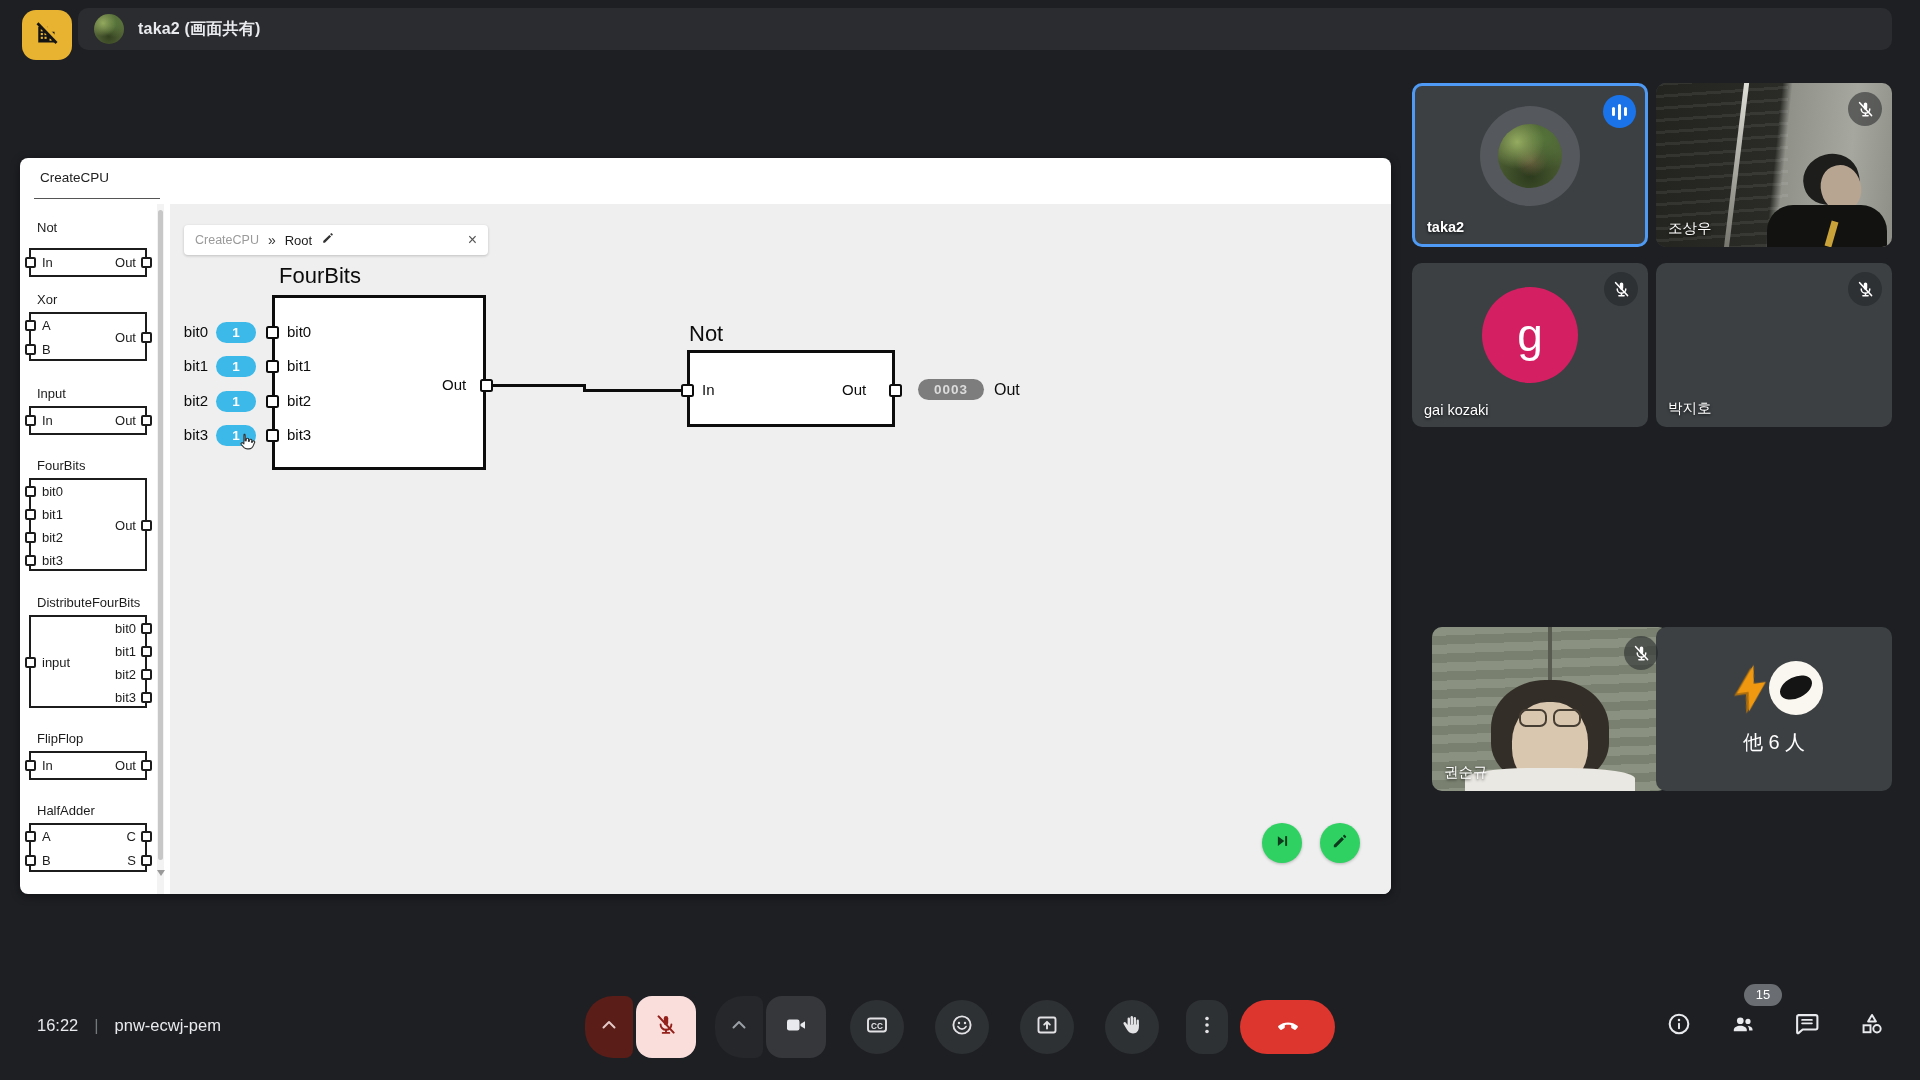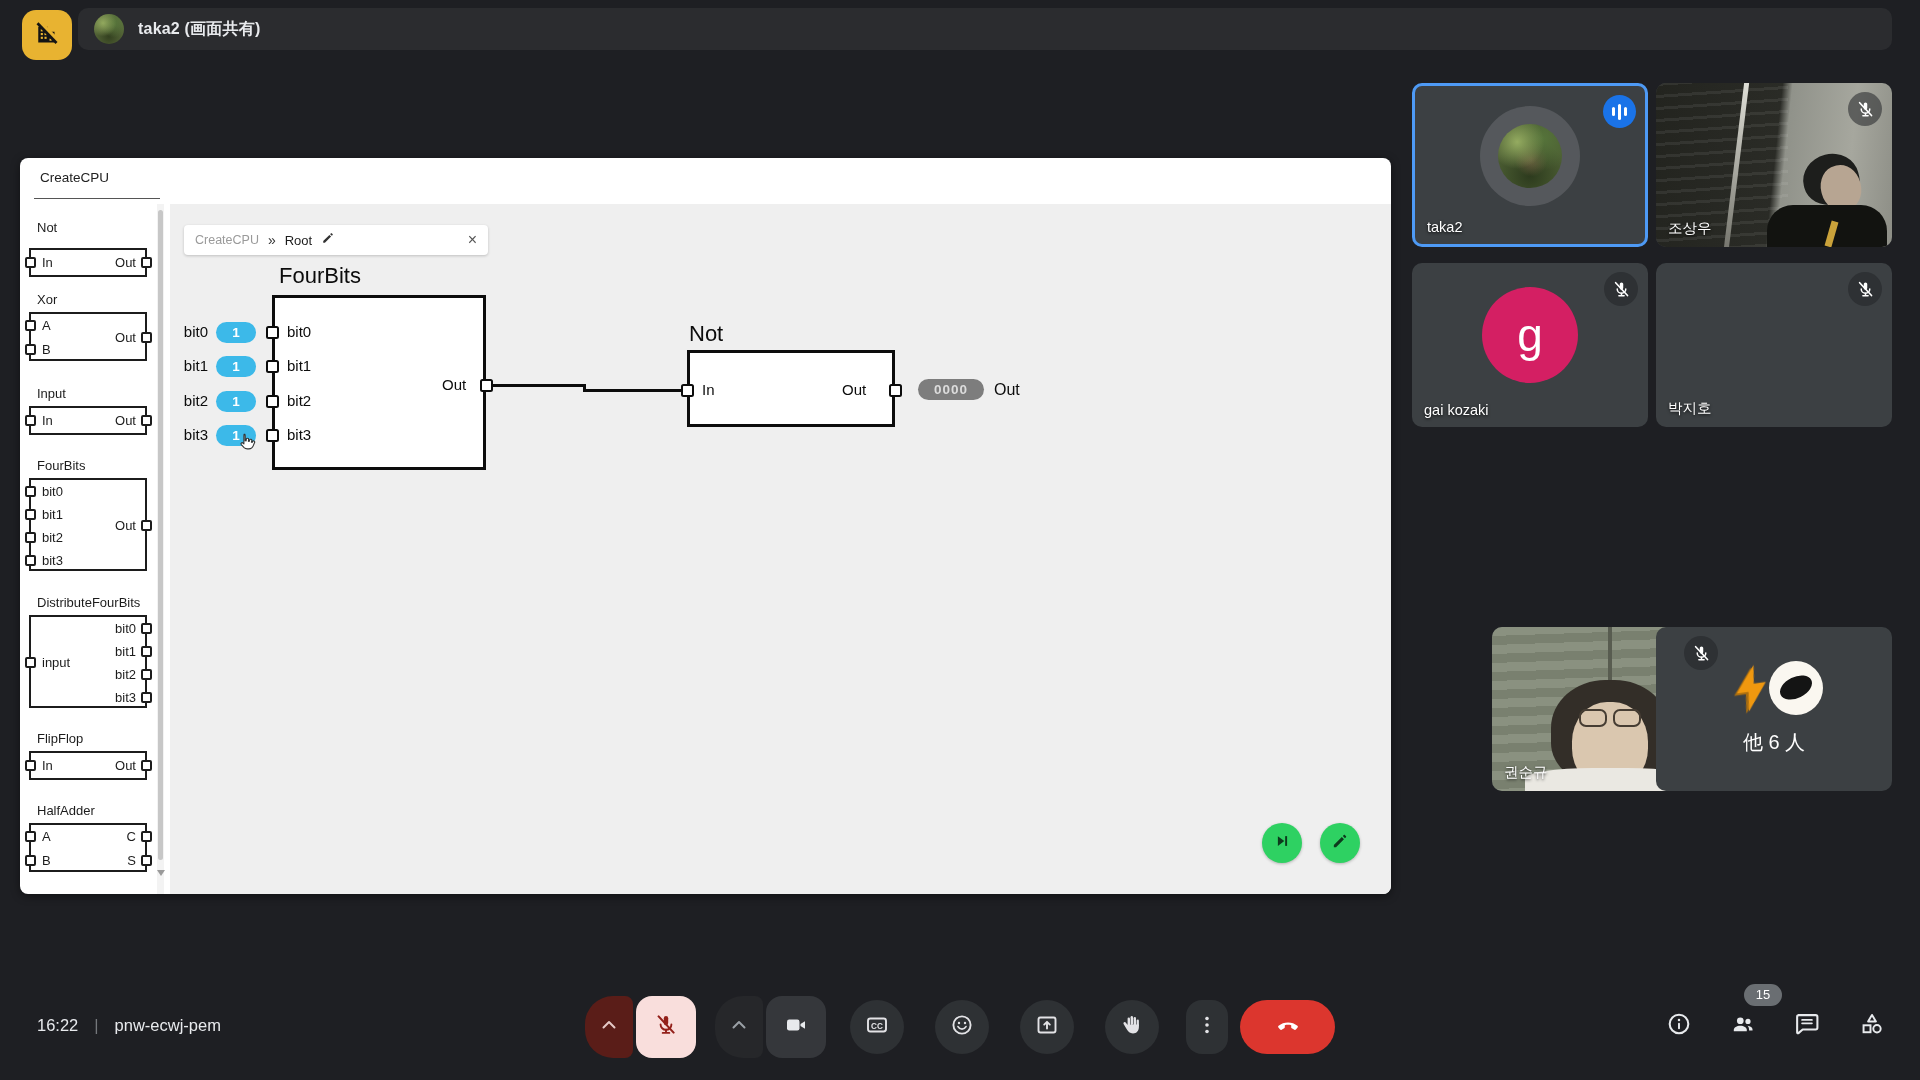--- a/index.html
+++ b/index.html
@@ -409,21 +409,21 @@
       <div class="wire" style="left:413px;top:179.5px;width:3px;height:8px"></div>
       <div class="wire" style="left:413px;top:184.5px;width:104px;height:3px"></div>
 
       <div class="comp-title" style="left:519px;top:117px">Not</div>
       <div class="comp-box" style="left:517px;top:146px;width:208px;height:77px"></div>
       <span class="cpin" style="left:510.5px;top:179.5px"></span>
       <span class="clab" style="left:532px;top:177px">In</span>
       <span class="clab" style="left:672px;top:177px">Out</span>
       <span class="cpin" style="left:718.5px;top:179.5px"></span>
 
-      <span class="result-pill" style="left:748px;top:175px">0000</span>
+      <span class="result-pill" style="left:748px;top:175px">0003</span>
       <span class="clab" style="left:824px;top:177px;font-size:16px">Out</span>
 
       <span class="cursor-glyph" style="left:64px;top:226px">
         <svg viewBox="0 0 24 24" width="24" height="24">
             <use href="#i-hand-cursor"></use>
           </svg>
       </span>
 
       <div class="gbtn" style="left:1092px;top:619px">
         <span><svg viewBox="0 0 24 24" width="18" height="18">
@@ -439,21 +439,21 @@
   </div>
 
   <div class="abs tile speaking" style="left:1412px;top:83px;width:236px;height:164px">
     <div class="audio-badge">
       <i style="height:9px"></i>
         <i style="height:16px"></i>
         <i style="height:9px"></i>
     </div>
     <div class="halo"></div>
     <div class="abs photo-av" style="left:50%;top:44%;transform:translate(-50%,-50%)"></div>
-    <span class="tile-name" style="font-weight:normal">taka2</span>
+    <span class="tile-name" style="font-weight:bold">taka2</span>
   </div>
 
   <div class="abs tile" style="left:1656px;top:83px;width:236px;height:164px">
     <div class="vid v-cho">
       <div class="blinds"></div>
         <div class="streak"></div>
       <div class="p-hair"></div>
         <div class="p-head"></div>
         <div class="p-body"></div>
         <div class="lanyard"></div>
@@ -480,21 +480,21 @@
     <div class="mic-badge">
         <svg viewBox="0 0 24 24" width="19" height="19">
           <use href="#i-mic-off"></use>
         </svg>
       </div>
     <span class="tile-name">박지호</span>
   </div>
 
 
 
-  <div class="abs tile" style="left:1492px;top:627px;width:236px;height:164px">
+  <div class="abs tile" style="left:1432px;top:627px;width:236px;height:164px">
     <div class="vid v-kwon">
       <div class="cord"></div>
       <div class="p-hair"></div>
         <div class="p-head"></div>
       <div class="glasses">
           <i></i>
           <i></i>
         </div>
       <div class="p-body"></div>
     </div>

